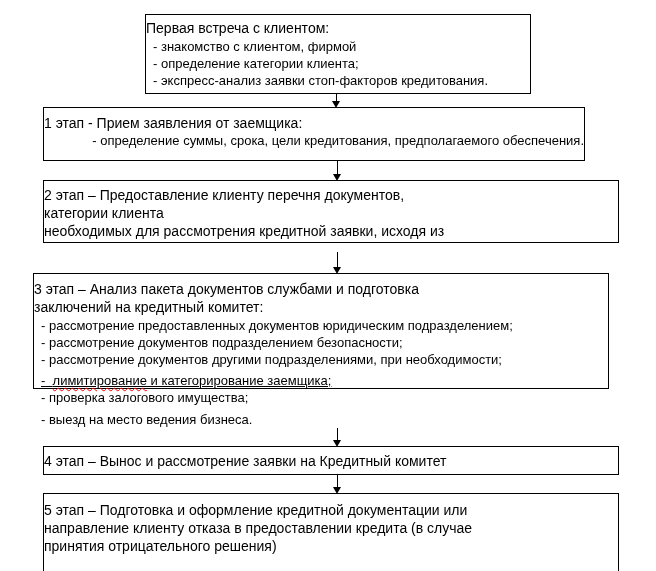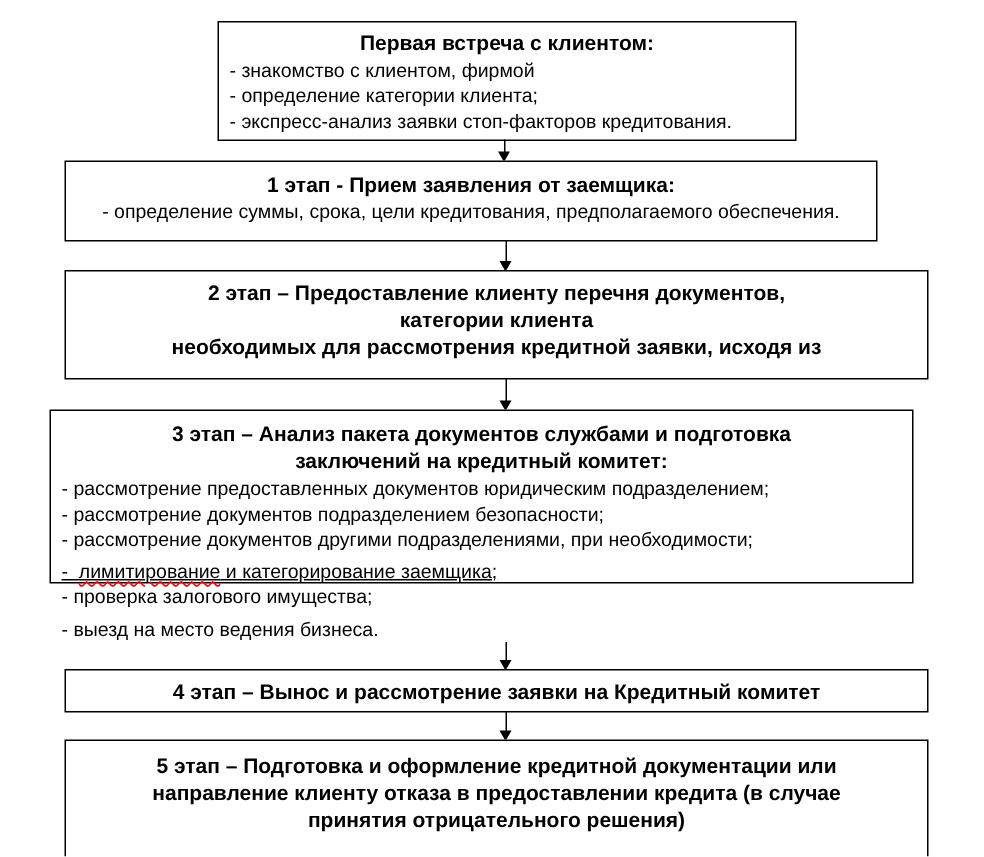--- a/index.html
+++ b/index.html
@@ -1,39 +1,39 @@
 <!DOCTYPE html>
 <html><head>
 <meta charset="utf-8">
 <style>
   html,body{margin:0;padding:0;background:#ffffff;}
   .canvas{
     position:relative;width:656px;height:571px;background:#ffffff;
     font-family:"Liberation Sans","DejaVu Sans",sans-serif;color:#000;overflow:hidden;
   }
   .box{position:absolute;border:1px solid #000;background:#fff;box-sizing:border-box;}
-  .title{font-weight:bold;font-size:14px;line-height:18px;text-align:center;}
+  .title{font-weight:normal;font-size:14px;line-height:18px;text-align:left;}
   .body-line{font-size:13px;line-height:17px;}
-  .centered{text-align:center;}
+  .centered{text-align:right;}
   .bullets{padding:1px 7px 0 7px;}
   .pre{white-space:pre-wrap;}
   .spell-wavy{
     text-decoration-line:underline;
     text-decoration-style:wavy;
     text-decoration-color:#ff0000;
     text-decoration-thickness:1px;
     text-underline-offset:2px;
   }
   .gap-top{margin-top:4px;text-decoration:underline;}
   .gap-top-lg{margin-top:5px;}
 
   
   .box-first{left:145px;top:14px;width:386px;height:80px;padding-top:4px;}
   .box-s1{left:43px;top:107px;width:542px;height:54px;padding-top:6px;}
-  .box-s2{left:43px;top:180px;width:576px;height:73px;padding-top:5px;}
+  .box-s2{left:43px;top:180px;width:576px;height:63px;padding-top:5px;}
   .box-s3{left:33px;top:273px;width:576px;height:116px;padding-top:6px;}
   .box-s4{left:43px;top:446px;width:576px;height:29px;padding-top:5px;}
   .box-s5{left:43px;top:493px;width:576px;height:85px;padding-top:7px;}
 
   
   .arrow{position:absolute;width:9px;}
   .arrow .shaft{position:absolute;left:3.6px;top:0;bottom:5px;width:1.6px;background:#000;}
   .arrow .head{position:absolute;left:0;bottom:0;width:0;height:0;
     border-left:4.5px solid transparent;border-right:4.5px solid transparent;border-top:7px solid #000;}
   .arrow-1{left:332px;top:93px;height:15px;}

